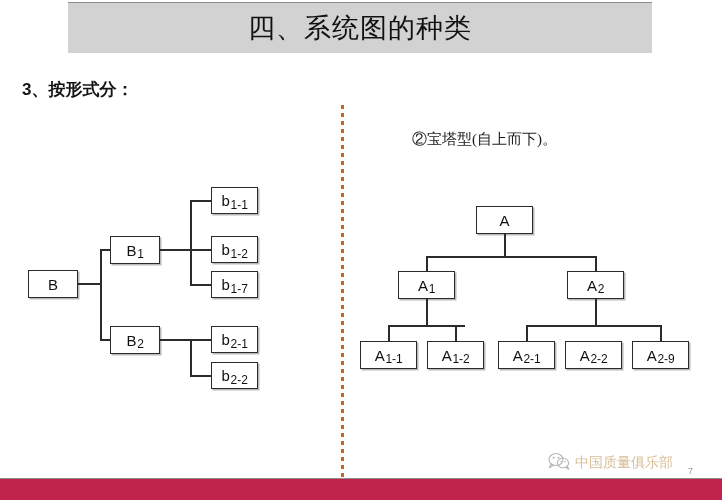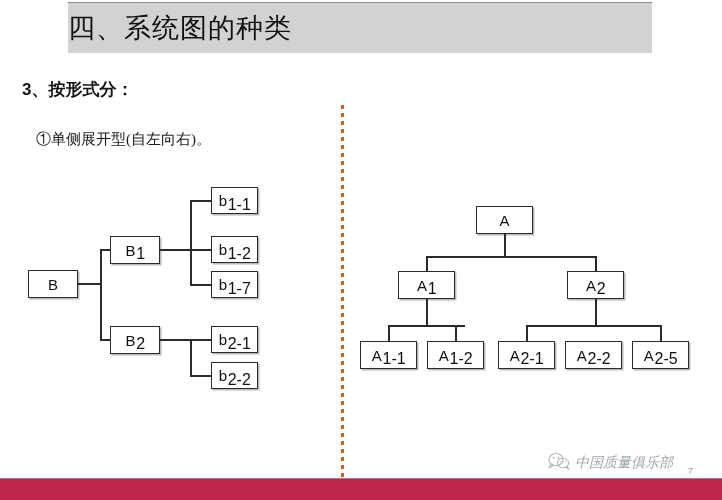--- a/index.html
+++ b/index.html
@@ -29,21 +29,21 @@
     background: #d2d2d2;
     border-top: 1px solid #8d8d8d;
   }
   #title-text {
     position: absolute;
     left: 0;
     top: 0;
     width: 100%;
     height: 50px;
     line-height: 50px;
-    text-align: left;
+    text-align: center;
     font-family: Liberation Serif, serif;
     font-size: 27px;
     letter-spacing: 1px;
     color: #111111;
     white-space: nowrap;
   }
 
   
   #section-heading {
     position: absolute;
@@ -87,21 +87,21 @@
     display: flex;
     align-items: center;
     justify-content: center;
     font-family: "Liberation Sans", "DejaVu Sans", sans-serif;
     font-size: 15px;
     color: #111111;
     white-space: nowrap;
     letter-spacing: 0.2px;
   }
   .node .sub {
-    font-size: 16px;
+    font-size: 12px;
     vertical-align: sub;
     position: relative;
     top: 4px;
     left: 0.5px;
     letter-spacing: 0;
   }
   .line {
     position: absolute;
     background: #2b2b2b;
   }
@@ -123,23 +123,22 @@
     left: 548px;
     top: 452px;
     display: flex;
     align-items: center;
     gap: 5px;
     opacity: 0.42;
   }
   #watermark-label {
     font-family: "Liberation Sans", "DejaVu Sans", sans-serif;
     font-size: 14px;
-    color: #0f172a;
-    white-space: nowrap;
-    font-style: italic;
+    color: #a16207;
+    white-space: nowrap;
   }
   #page-number {
     position: absolute;
     left: 688px;
     top: 466px;
     font-family: "Liberation Sans", "DejaVu Sans", sans-serif;
     font-size: 9px;
     color: #6d6d6d;
     opacity: 0.7;
   }
@@ -150,22 +149,22 @@
 <div id="slide">
 
   <div id="title-banner">
     <div id="title-text">四、系统图的种类</div>
   </div>
 
   <div id="section-heading">3、按形式分：</div>
 
   <div id="divider"></div>
 
-  <div class="sub-heading" id="sub-heading-left">①单侧展开型(自左向右)。</div>
-
+
+  <div class="sub-heading" id="sub-heading-right">②宝塔型(自上而下)。</div>
 
   <div class="node" style="left:28px;  top:270px; width:50px;  height:28px;">
     <span>B</span>
   </div>
 
   <div class="line h" style="left:78px;  top:283px; width:23px;"></div>
   <div class="line v" style="left:100px; top:249px; height:92px;"></div>
   <div class="line h" style="left:100px; top:249px; width:12px;"></div>
   <div class="line h" style="left:100px; top:339px; width:12px;"></div>
 
@@ -252,21 +251,21 @@
   <div class="node" style="left:498px; top:341px; width:57px; height:28px;">
     <span>A</span>
       <span class="sub">2-1</span>
   </div>
   <div class="node" style="left:565px; top:341px; width:57px; height:28px;">
     <span>A</span>
       <span class="sub">2-2</span>
   </div>
   <div class="node" style="left:632px; top:341px; width:57px; height:28px;">
     <span>A</span>
-      <span class="sub">2-5</span>
+      <span class="sub">2-9</span>
   </div>
 
   <div id="watermark">
     <span>
       <svg width="22" height="18" viewBox="0 0 22 18" aria-hidden="true">
         <ellipse cx="8" cy="7.5" rx="7" ry="6" fill="none" stroke="#555555" stroke-width="1.1"></ellipse>
         <path d="M3 12 L1.5 15.5 L5 13.6 Z" fill="none" stroke="#555555" stroke-width="1.1"></path>
         <circle cx="5.6" cy="5.8" r="0.95" fill="#555555"></circle>
         <circle cx="10.4" cy="5.8" r="0.95" fill="#555555"></circle>
         <ellipse cx="15" cy="11" rx="5.6" ry="4.7" fill="none" stroke="#555555" stroke-width="1.1"></ellipse>

